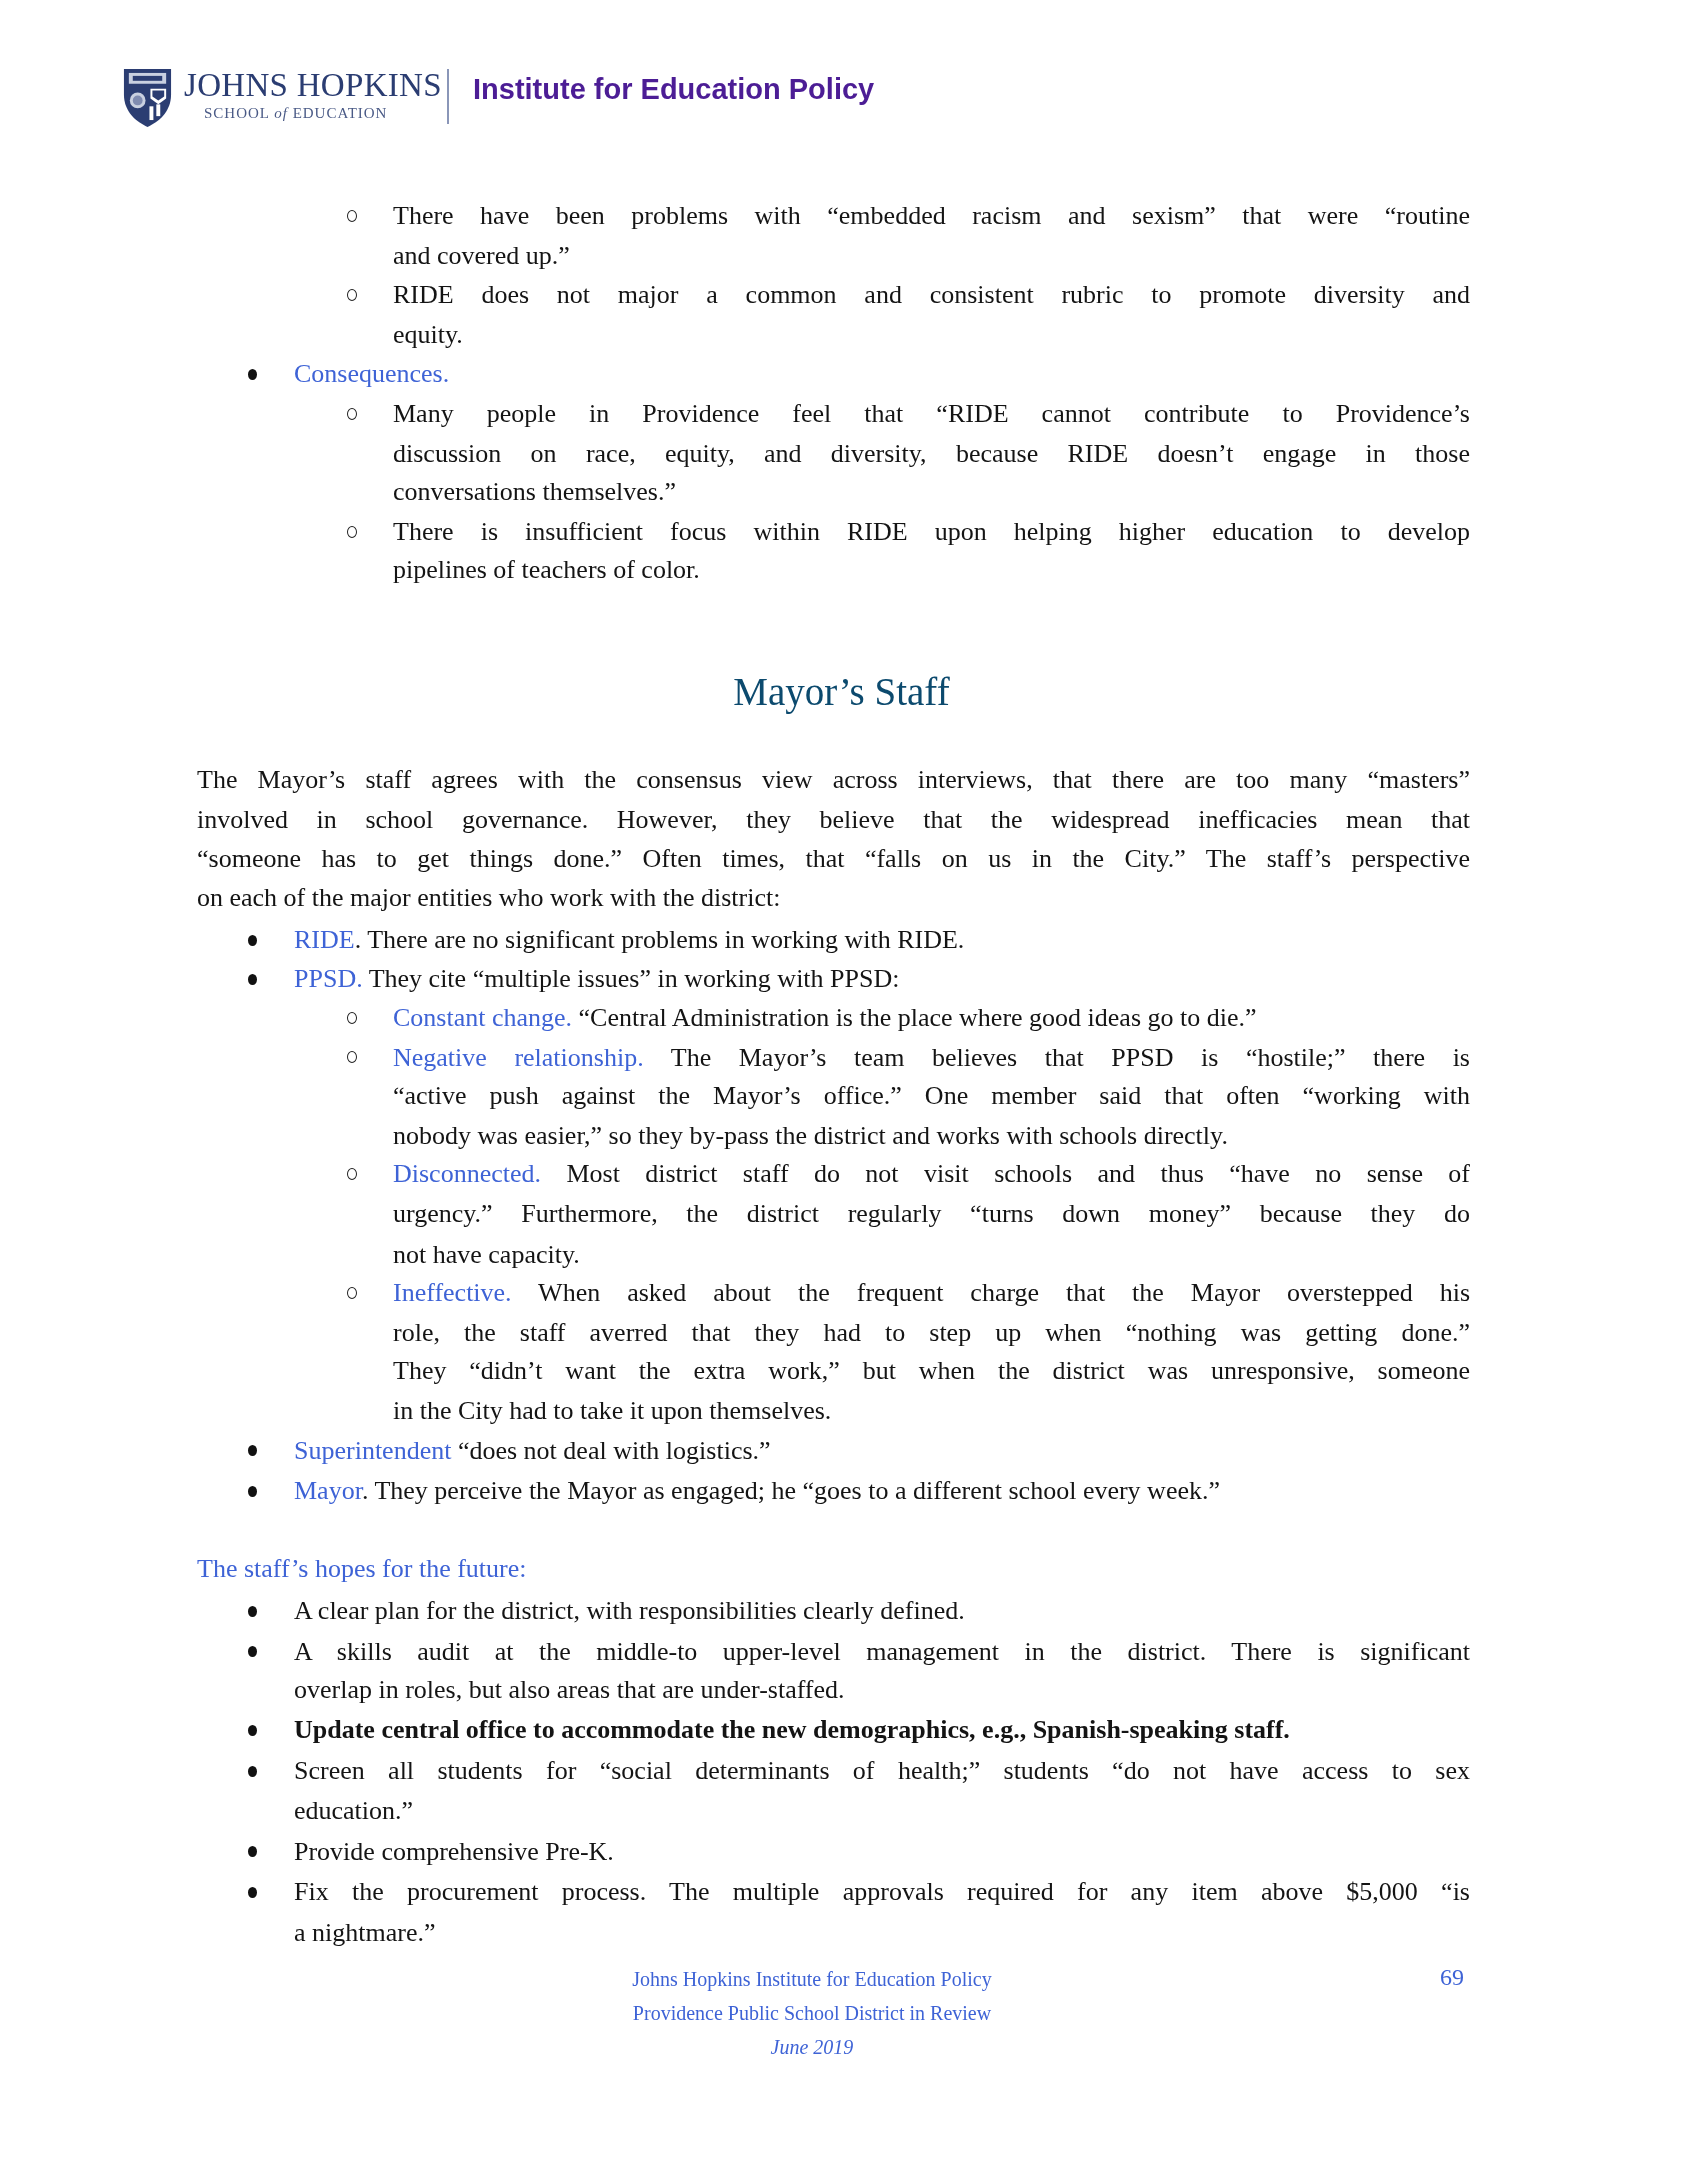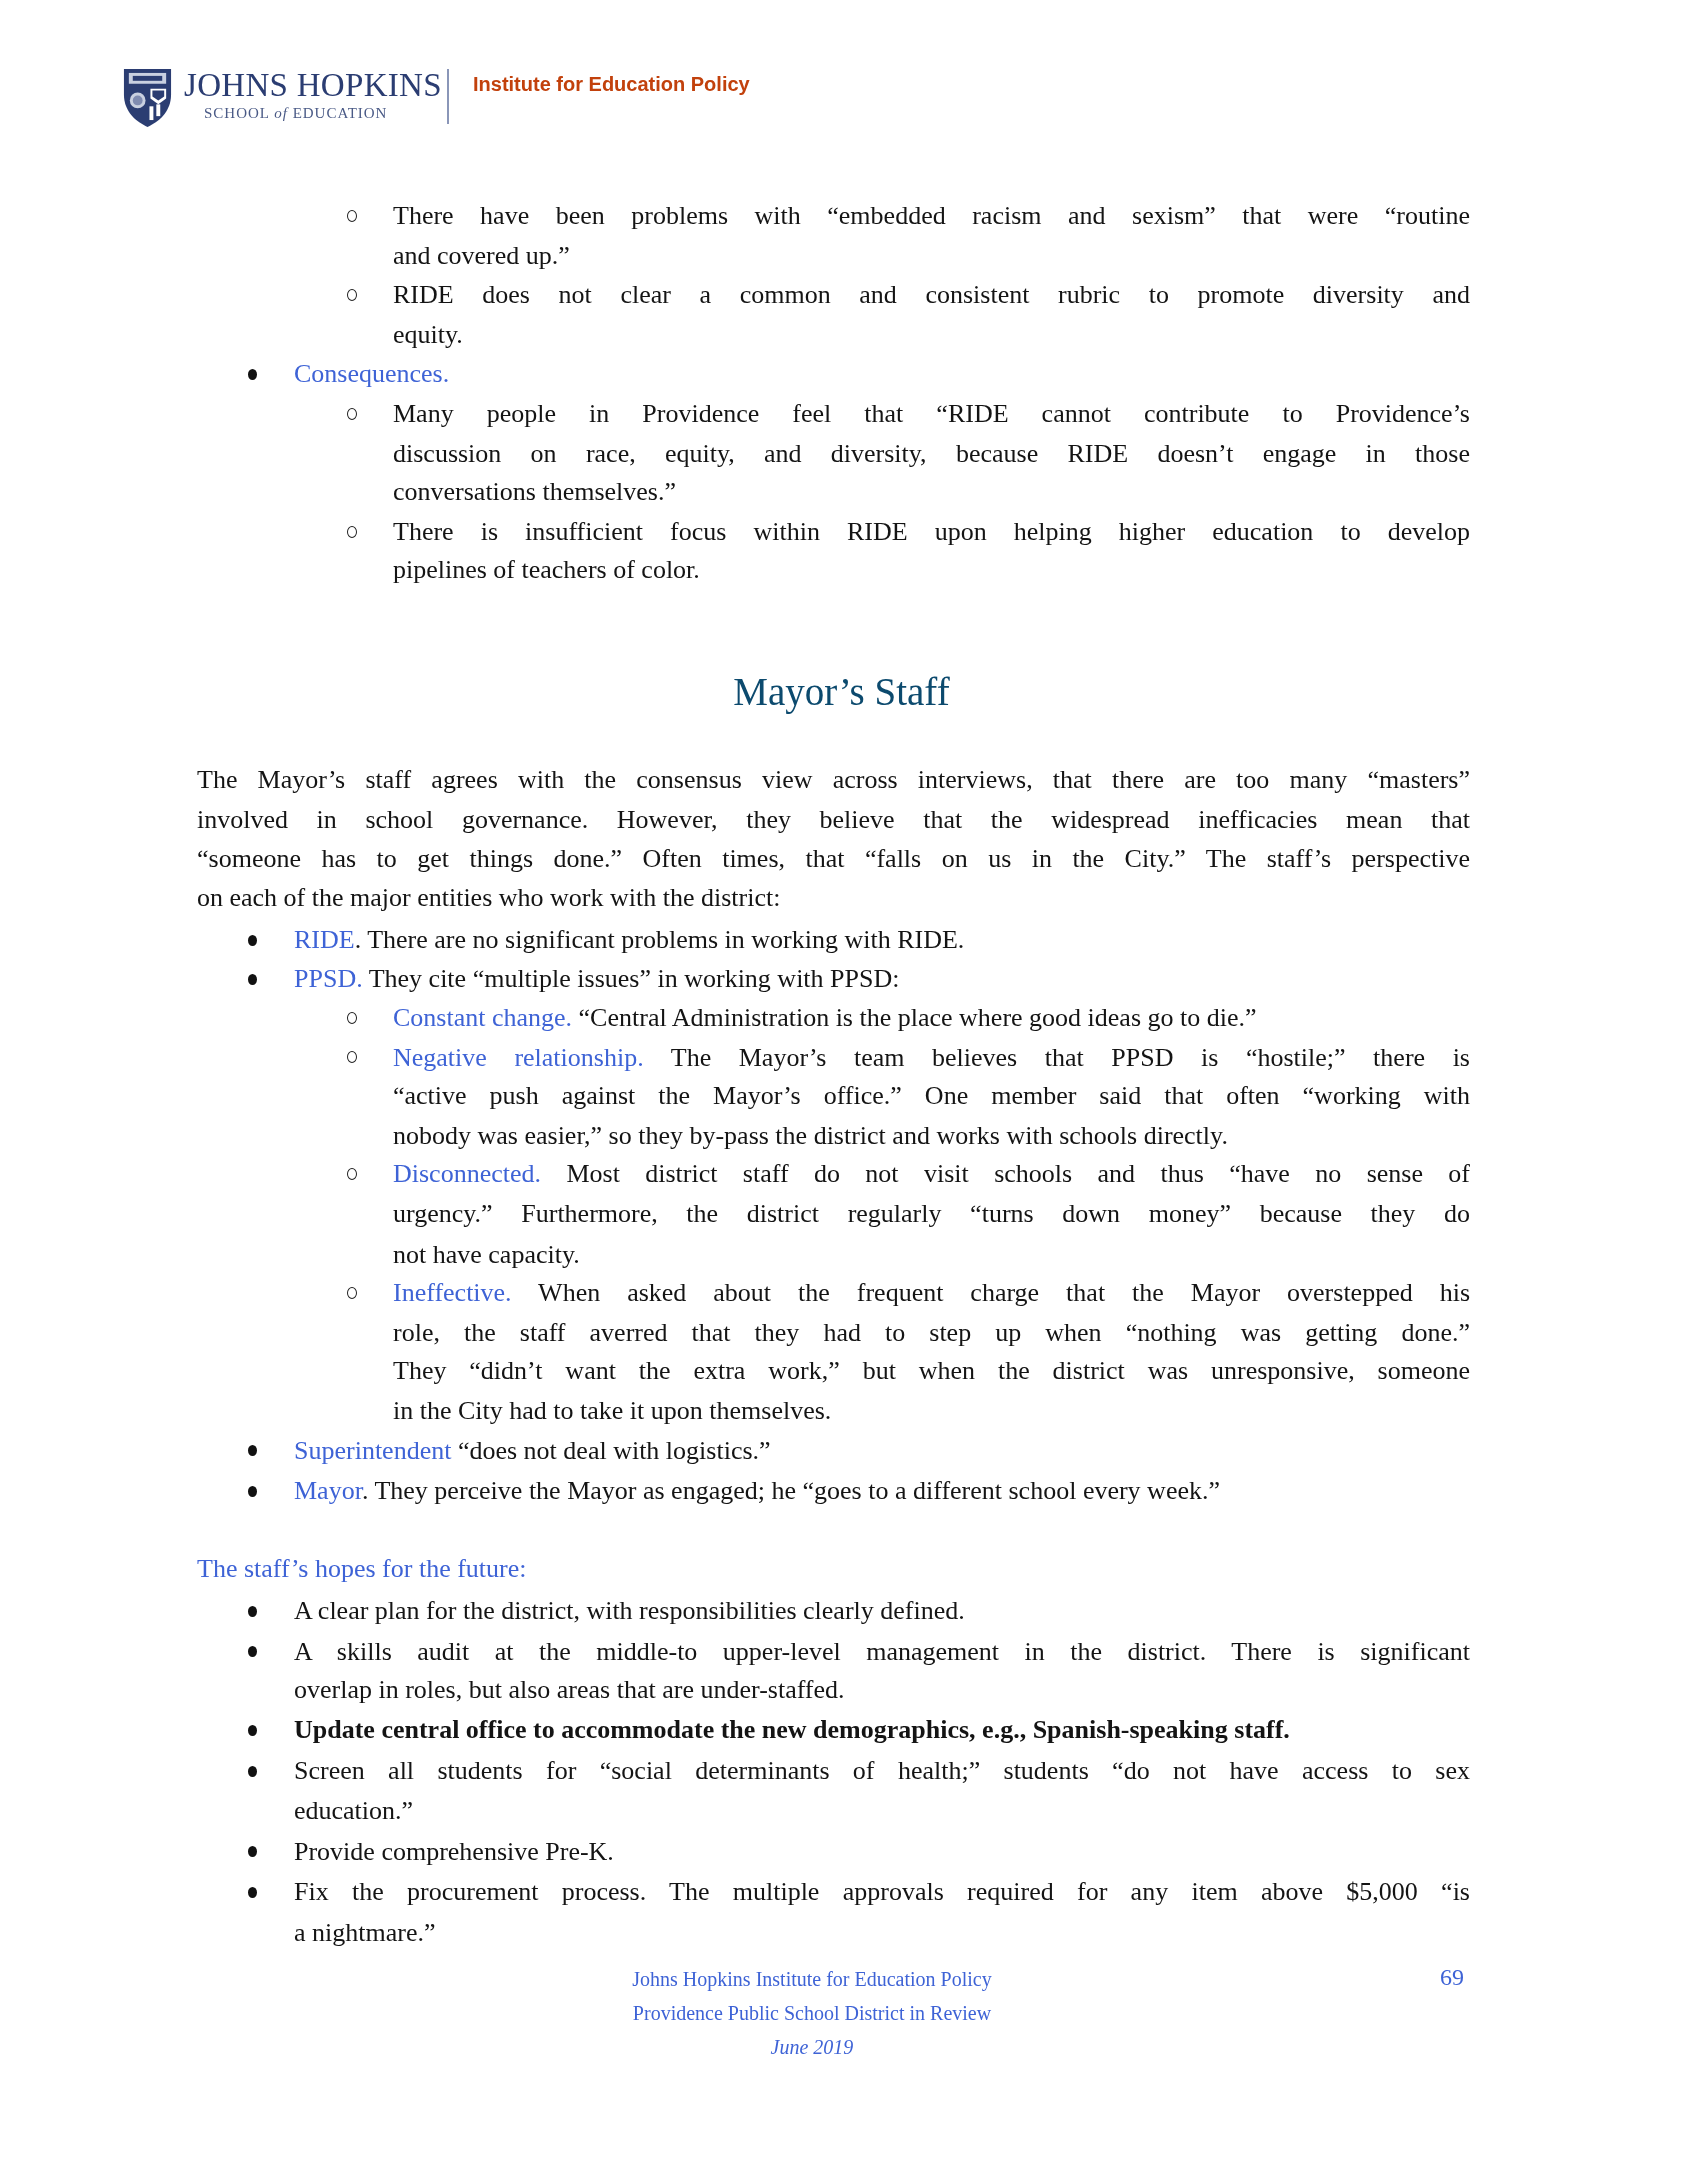--- a/index.html
+++ b/index.html
@@ -10,21 +10,21 @@
   .just { text-align:justify; text-align-last:justify; white-space:normal; }
   .blue { color:#3e63d6; }
   .dot { position:absolute; width:9px; height:11px; border-radius:50%; background:#111; }
   .circ { position:absolute; width:10px; height:12px; border:1.6px solid #222; border-radius:50%; box-sizing:border-box; }
   .heading { position:absolute; left:0; width:1683px; text-align:center; font-size:39px; color:#0c4a6e; }
   .footer { position:absolute; left:396px; width:832px; text-align:center; font-size:20px; color:#3e63d6; line-height:34px; }
   .pageno { position:absolute; left:1440px; font-size:24px; color:#3e63d6; }
   .logo-name { position:absolute; left:184px; top:67px; font-size:33px; color:#2b3d72; letter-spacing:0.3px; font-family:"Liberation Serif", serif; }
   .logo-sub { position:absolute; left:204px; top:105px; font-size:15px; color:#4a5a86; letter-spacing:1px; font-family:"Liberation Serif", serif; }
   .logo-div { position:absolute; left:447px; top:69px; width:2px; height:55px; background:#8a96b8; }
-  .logo-iep { position:absolute; left:473px; top:73px; font-size:20px; font-weight:bold; color:#c2410c; font-family:"Liberation Sans", sans-serif; }
+  .logo-iep { position:absolute; left:473px; top:73px; font-size:29px; font-weight:bold; color:#4c1d95; font-family:"Liberation Sans", sans-serif; }
 </style>
 </head>
 <body>
 
 <div>
   <svg class="abs" style="left:121px;top:65px;" width="53" height="63" viewBox="0 0 54 64">
     <path d="M3 4 H51 V30 C51 48 38 58 27 63 C16 58 3 48 3 30 Z" fill="#2b3d72"></path>
     <rect x="8" y="8" width="38" height="11" fill="#c9d0e0"></rect>
     <rect x="12" y="11" width="30" height="5" fill="#2b3d72"></rect>
     <circle cx="17" cy="36" r="8" fill="#c9d0e0"></circle>
@@ -41,21 +41,21 @@
   <div class="logo-div"></div>
   <div class="logo-iep">Institute for Education Policy</div>
 </div>
 
 <div>
   <span class="circ" style="left:347px;top:210px;"></span>
   <div class="line just" style="left:393px;top:196px;width:1077px;">There have been problems with “embedded racism and sexism” that were “routine</div>
   <div class="line" style="left:393px;top:236px;">and covered up.”</div>
 
   <span class="circ" style="left:347px;top:289px;"></span>
-  <div class="line just" style="left:393px;top:275px;width:1077px;">RIDE does not clear a common and consistent rubric to promote diversity and</div>
+  <div class="line just" style="left:393px;top:275px;width:1077px;">RIDE does not major a common and consistent rubric to promote diversity and</div>
   <div class="line" style="left:393px;top:315px;">equity.</div>
 
   <span class="dot" style="left:248px;top:369px;"></span>
   <div class="line blue" style="left:294px;top:354px;">Consequences.</div>
 
   <span class="circ" style="left:347px;top:408px;"></span>
   <div class="line just" style="left:393px;top:394px;width:1077px;">Many people in Providence feel that “RIDE cannot contribute to Providence’s</div>
   <div class="line just" style="left:393px;top:434px;width:1077px;">discussion on race, equity, and diversity, because RIDE doesn’t engage in those</div>
   <div class="line" style="left:393px;top:472px;">conversations themselves.”</div>
 

